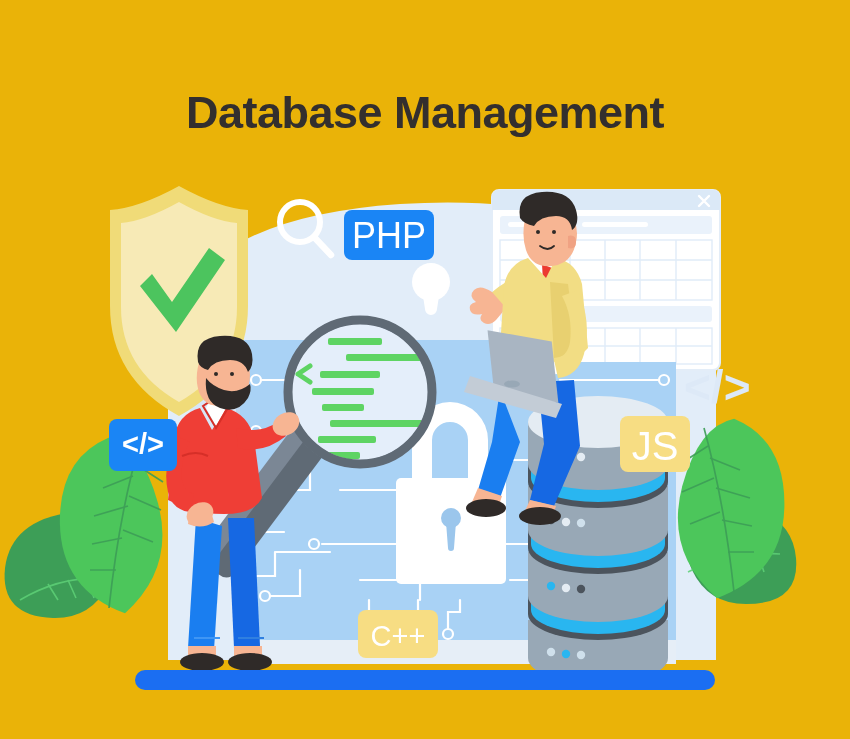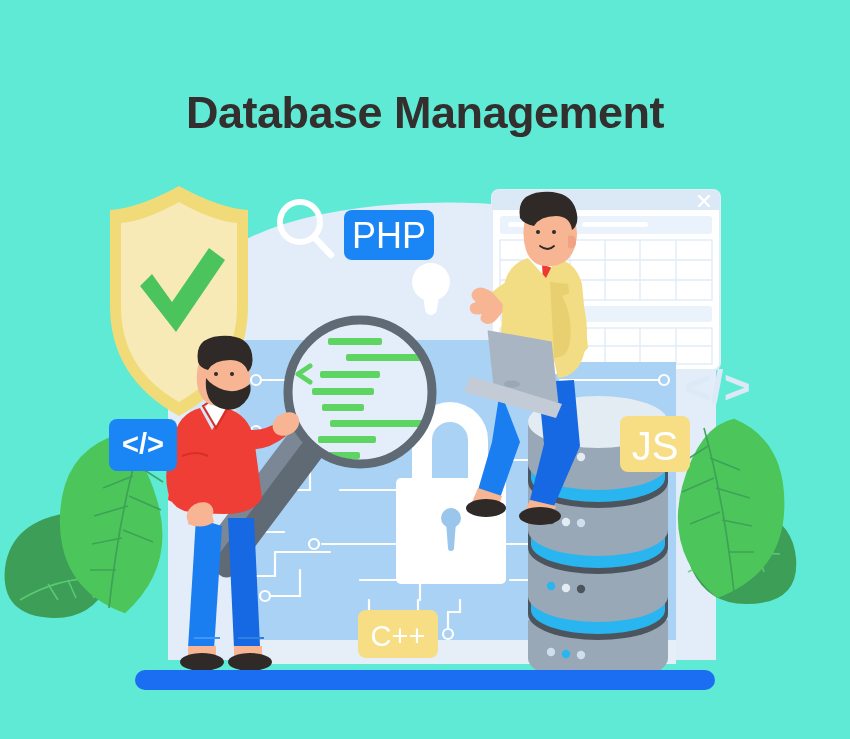--- a/index.html
+++ b/index.html
@@ -10,21 +10,21 @@
   body {
     width: 850px;
     height: 739px;
     overflow: hidden;
     font-family: "Liberation Sans", sans-serif;
   }
   #scene {
     position: relative;
     width: 850px;
     height: 739px;
-    background: #5eead4;
+    background: #eab308;
   }
   #page-title {
     position: absolute;
     left: 0;
     top: 84px;
     width: 850px;
     text-align: center;
     font-family: "Liberation Sans", sans-serif;
     font-size: 45px;
     font-weight: bold;

